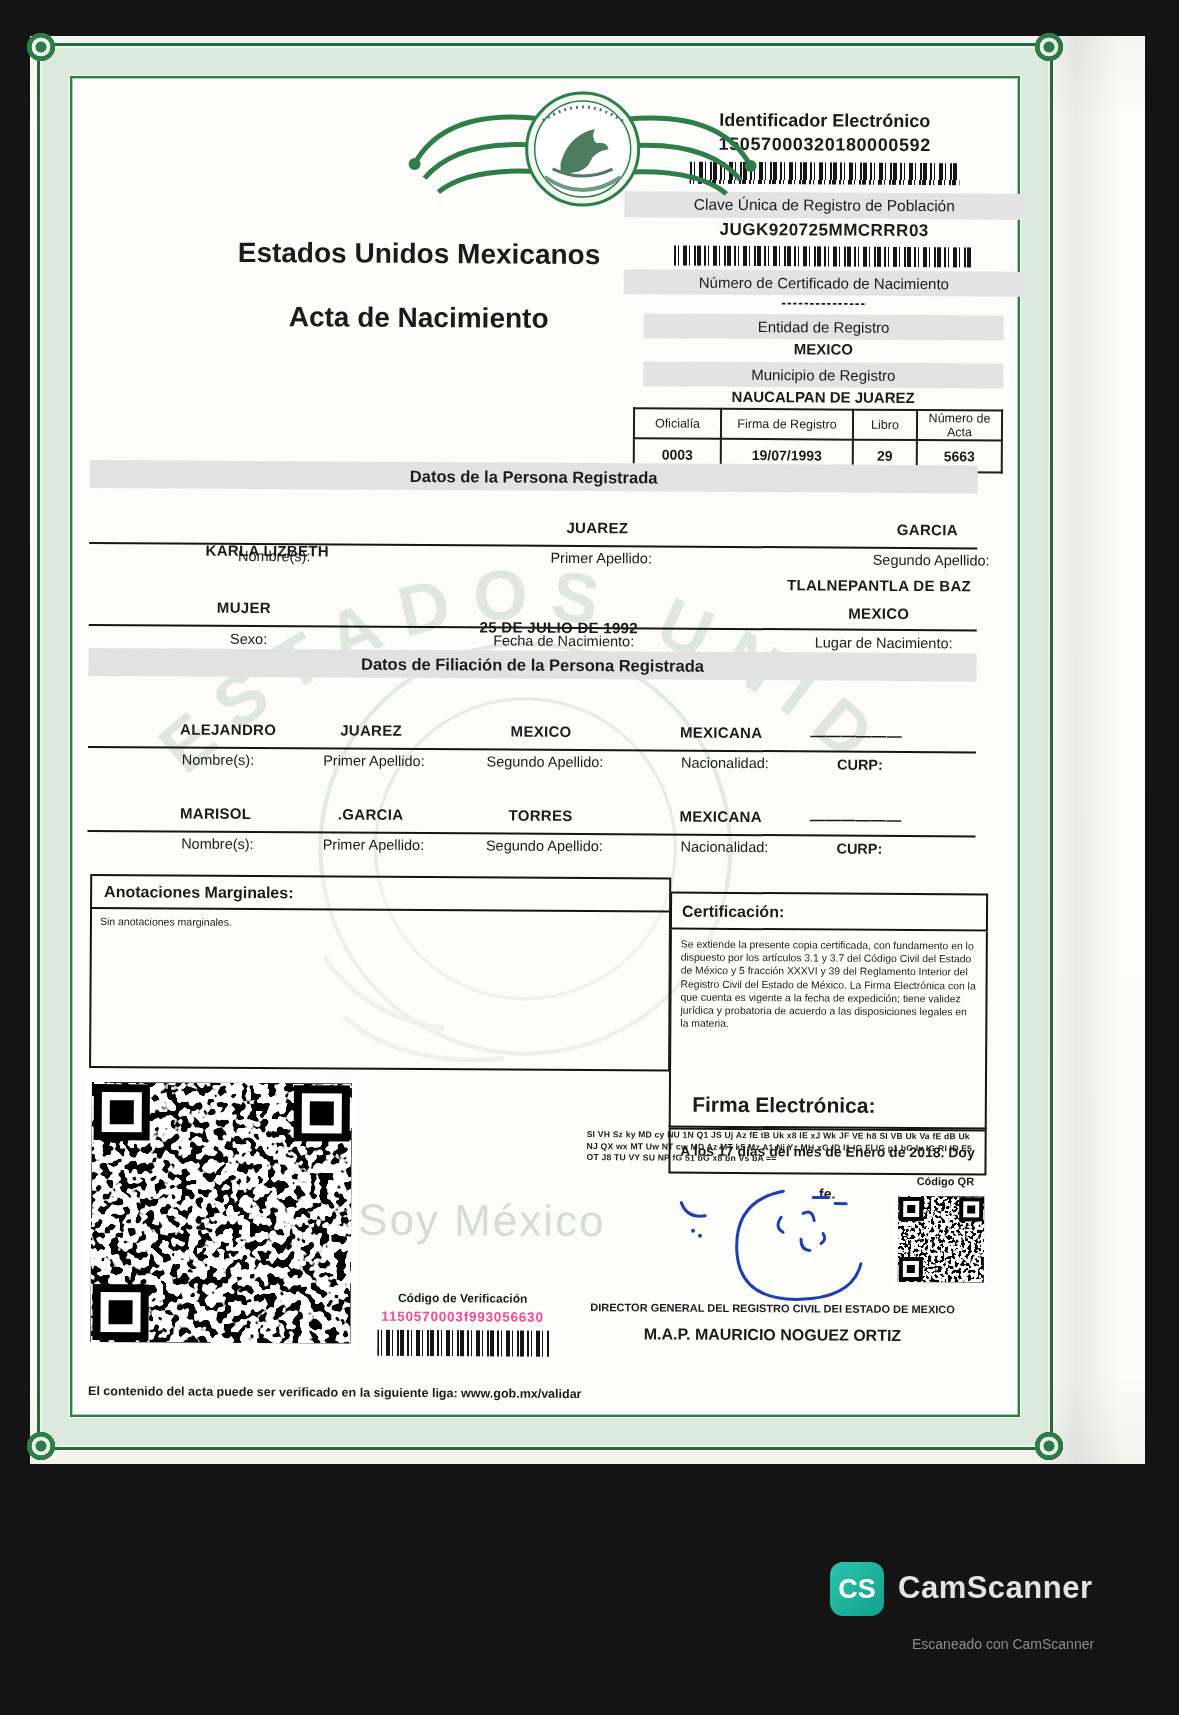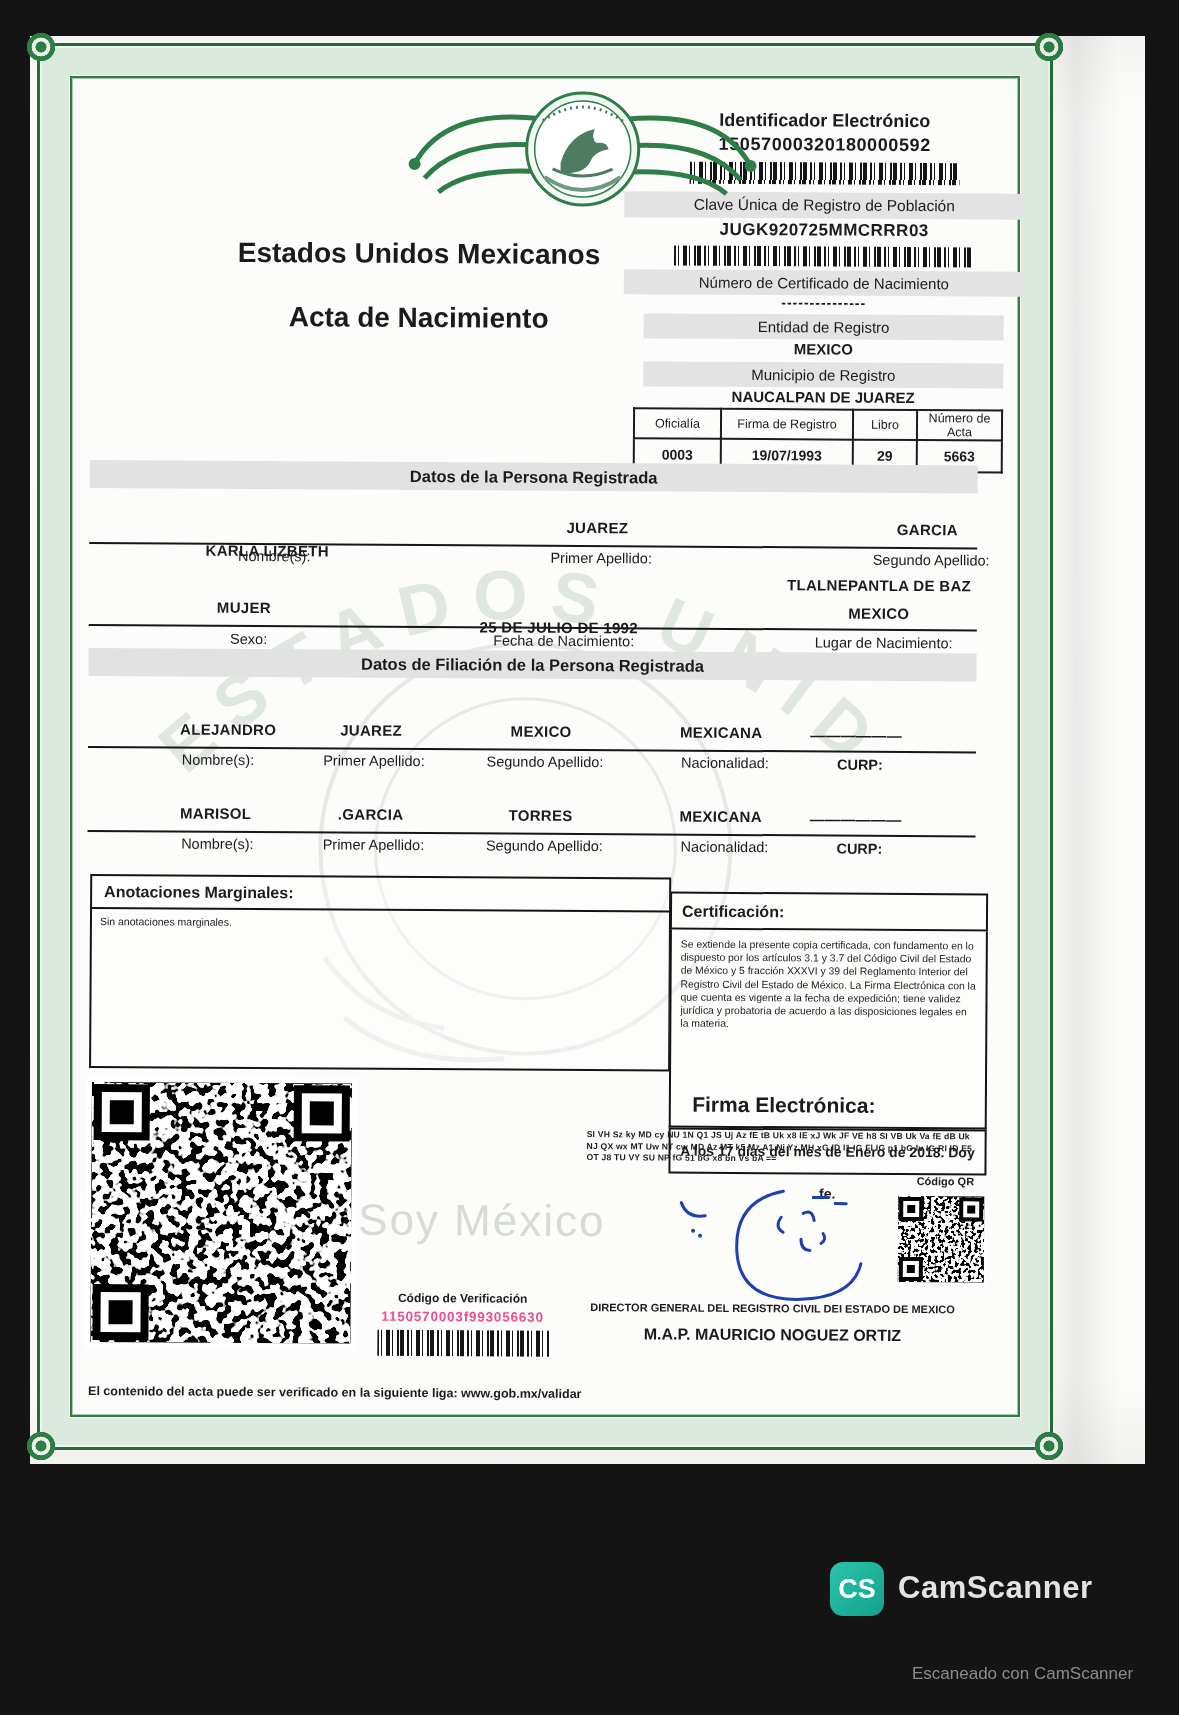--- a/index.html
+++ b/index.html
@@ -101,21 +101,21 @@
     letter-spacing:.8px;color:#ed4e90;z-index:2;}
   .dir-title{position:absolute;left:545px;top:1262px;width:410px;text-align:center;font-size:11px;font-weight:700;z-index:2;}
   .dir-name{position:absolute;left:545px;top:1286px;width:410px;text-align:center;font-size:16px;font-weight:700;z-index:2;}
   .foot-note{position:absolute;left:66px;top:1348px;font-size:12.5px;font-weight:700;z-index:2;}
 
   
   .cs-box{position:absolute;left:830px;top:1562px;width:54px;height:54px;border-radius:13px;
     background:linear-gradient(135deg,#2cc3ab,#12a28c);
     color:#fff;font-size:27px;font-weight:700;text-align:center;line-height:54px;}
   .cs-name{position:absolute;left:898px;top:1570px;font-size:31px;font-weight:600;color:#e3e3e3;letter-spacing:.5px;}
-  .cs-tag{position:absolute;left:912px;top:1636px;font-size:17px;color:#8c8c8c;margin-top:28px;}
+  .cs-tag{position:absolute;left:912px;top:1636px;font-size:14px;color:#8c8c8c;}
 </style>
 </head>
 <body>
 
 <div class="page">
   <div class="frame">
     <div class="corner c-tl"></div>
     <div class="corner c-tr"></div>
     <div class="corner c-bl"></div>
     <div class="corner c-br"></div>

